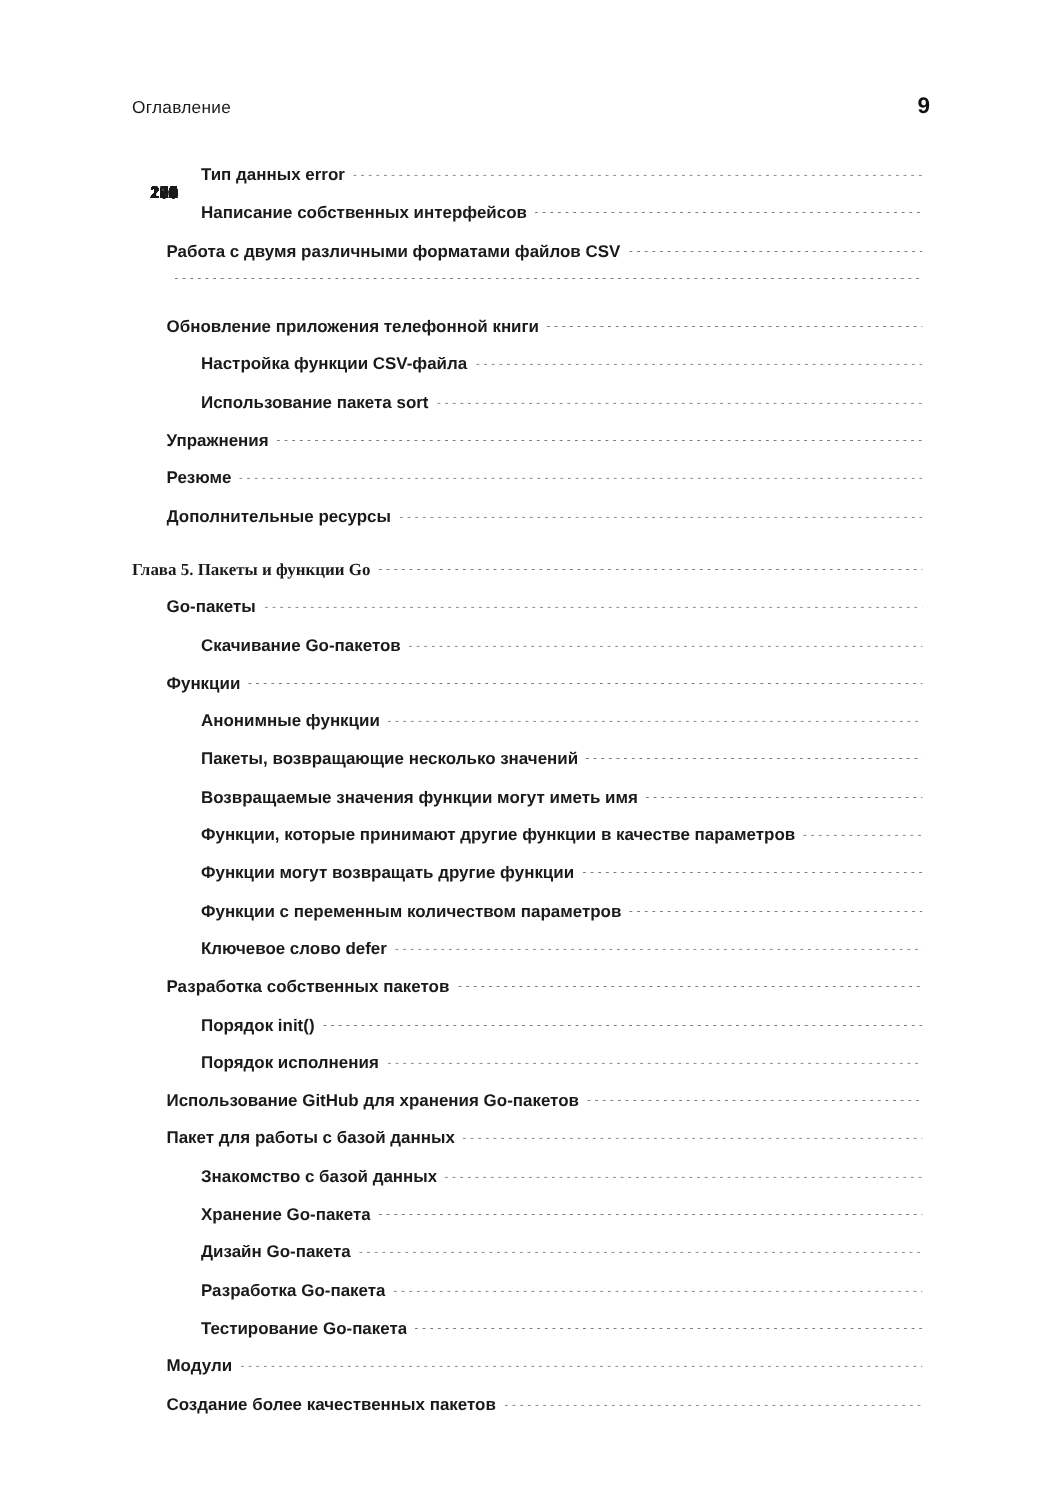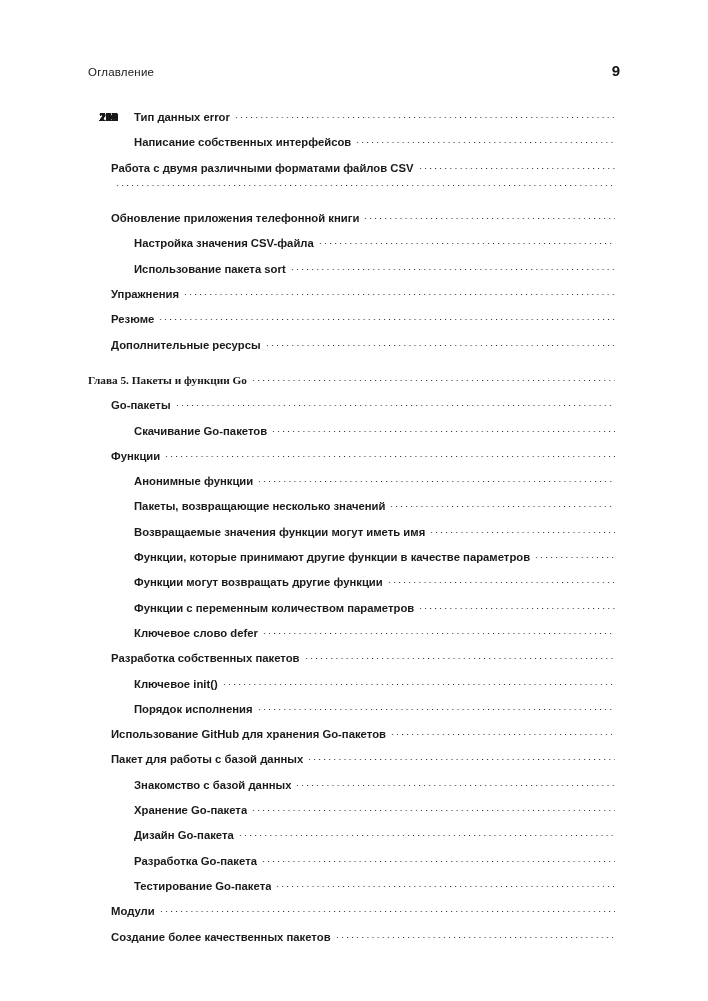--- a/index.html
+++ b/index.html
@@ -14,21 +14,21 @@
     color: #1a1a1a;
     position: relative;
     overflow: hidden;
   }
   .page {
     position: absolute;
     left: 0; top: 0;
     width: 708px;
     height: 1001px;
     box-sizing: border-box;
-    padding: 0;
+    padding: 12px;
   }
   .header {
     position: absolute;
     left: 88px;
     right: 88px;
     top: 62px;
     display: flex;
     align-items: baseline;
     justify-content: space-between;
   }
@@ -133,21 +133,21 @@
       <div class="toc-row lvl1">
         <span class="dots"></span>
         <span class="page">185</span>
       </div>
       <div class="toc-row lvl1">
         <span class="label">Обновление приложения телефонной книги</span>
         <span class="dots"></span>
         <span class="page">189</span>
       </div>
       <div class="toc-row lvl2">
-        <span class="label">Настройка значения CSV-файла</span>
+        <span class="label">Настройка функции CSV-файла</span>
         <span class="dots"></span>
         <span class="page">189</span>
       </div>
       <div class="toc-row lvl2">
         <span class="label">Использование пакета sort</span>
         <span class="dots"></span>
         <span class="page">190</span>
       </div>
       <div class="toc-row lvl1">
         <span class="label">Упражнения</span>
@@ -218,21 +218,21 @@
         <span class="label">Ключевое слово defer</span>
         <span class="dots"></span>
         <span class="page">208</span>
       </div>
       <div class="toc-row lvl1">
         <span class="label">Разработка собственных пакетов</span>
         <span class="dots"></span>
         <span class="page">210</span>
       </div>
       <div class="toc-row lvl2">
-        <span class="label">Ключевое init()</span>
+        <span class="label">Порядок init()</span>
         <span class="dots"></span>
         <span class="page">211</span>
       </div>
       <div class="toc-row lvl2">
         <span class="label">Порядок исполнения</span>
         <span class="dots"></span>
         <span class="page">212</span>
       </div>
       <div class="toc-row lvl1">
         <span class="label">Использование GitHub для хранения Go-пакетов</span>

